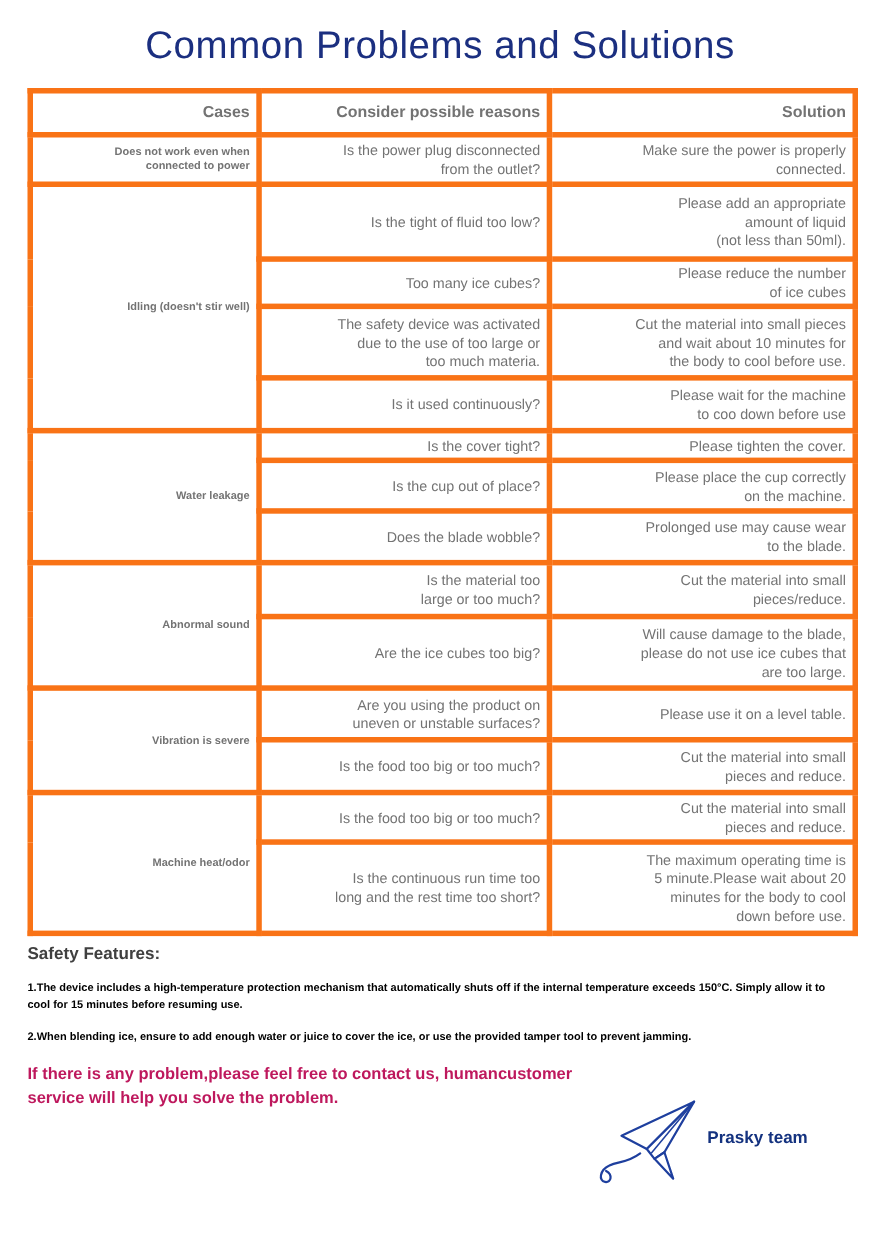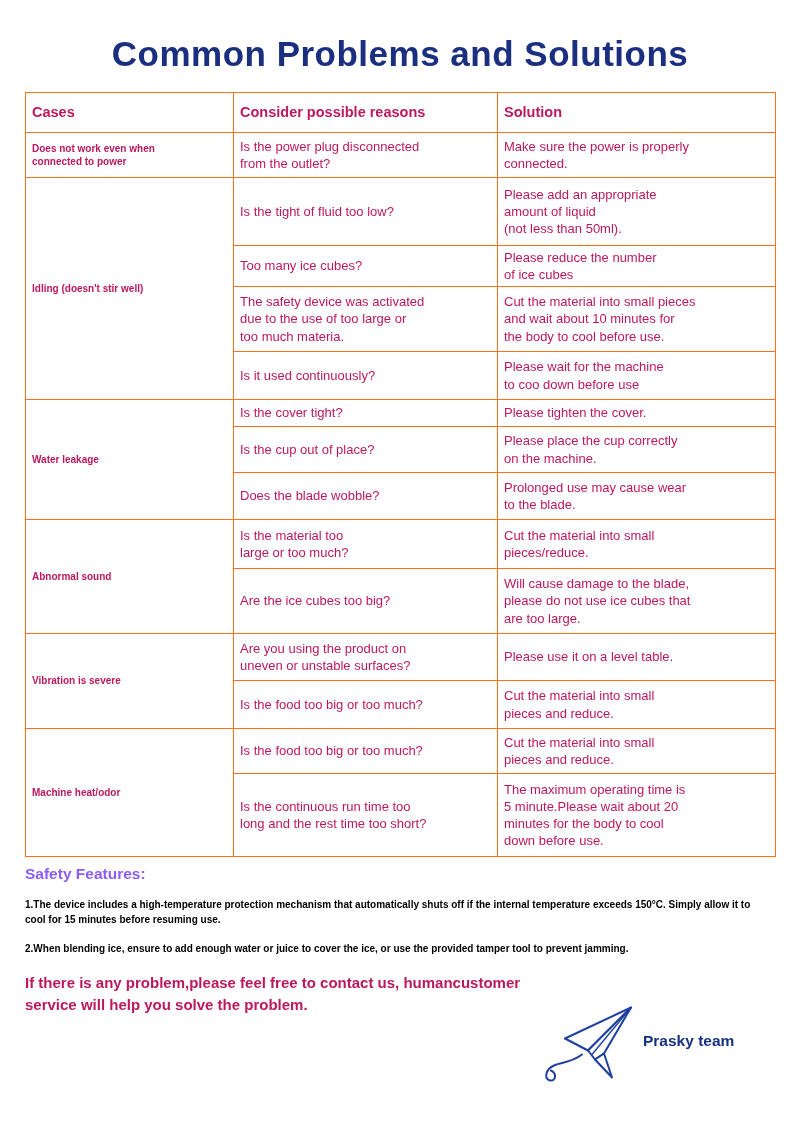--- a/index.html
+++ b/index.html
@@ -5,59 +5,59 @@
   html, body { margin: 0; padding: 0; background: #ffffff; }
   body {
     width: 800px; height: 1131px;
     font-family: "Liberation Sans", sans-serif;
     color: #1a1a1a;
     position: relative;
     overflow: hidden;
   }
   .page-title {
     margin: 0;
-    padding-top: 34px;
+    padding-top: 22px;
     text-align: center;
     font-size: 35px;
-    font-weight: bold;
+    font-weight: normal;
     letter-spacing: 0.5px;
     color: #1b2f80;
   }
   table.problems {
     margin: 18px 0 0 25px;
     width: 750px;
     border-collapse: collapse;
     table-layout: fixed;
   }
   table.problems col.c1 { width: 208px; }
   table.problems col.c2 { width: 264px; }
   table.problems col.c3 { width: 278px; }
   table.problems th, table.problems td {
-    border: 1px solid #f97316;
-    text-align: left;
+    border: 5px solid #f97316;
+    text-align: right;
     vertical-align: middle;
     padding: 2px 6px;
     font-size: 13px;
     line-height: 1.32;
     white-space: pre-line;
-    color: #be185d;
+    color: #737373;
   }
   table.problems th {
     font-size: 14.5px;
     font-weight: bold;
   }
   table.problems td.case {
     font-weight: bold;
     font-size: 10px;
   }
   .safety-heading {
     margin: 8px 0 0 25px;
     font-size: 15.5px;
     font-weight: bold;
-    color: #8b5cf6;
+    color: #404040;
   }
   .safety-paragraph {
     margin: 15px 25px 0 25px;
     width: 748px;
     font-size: 10px;
     line-height: 1.45;
     color: #000000;
     font-weight: bold;
   }
   .bottom-block {

